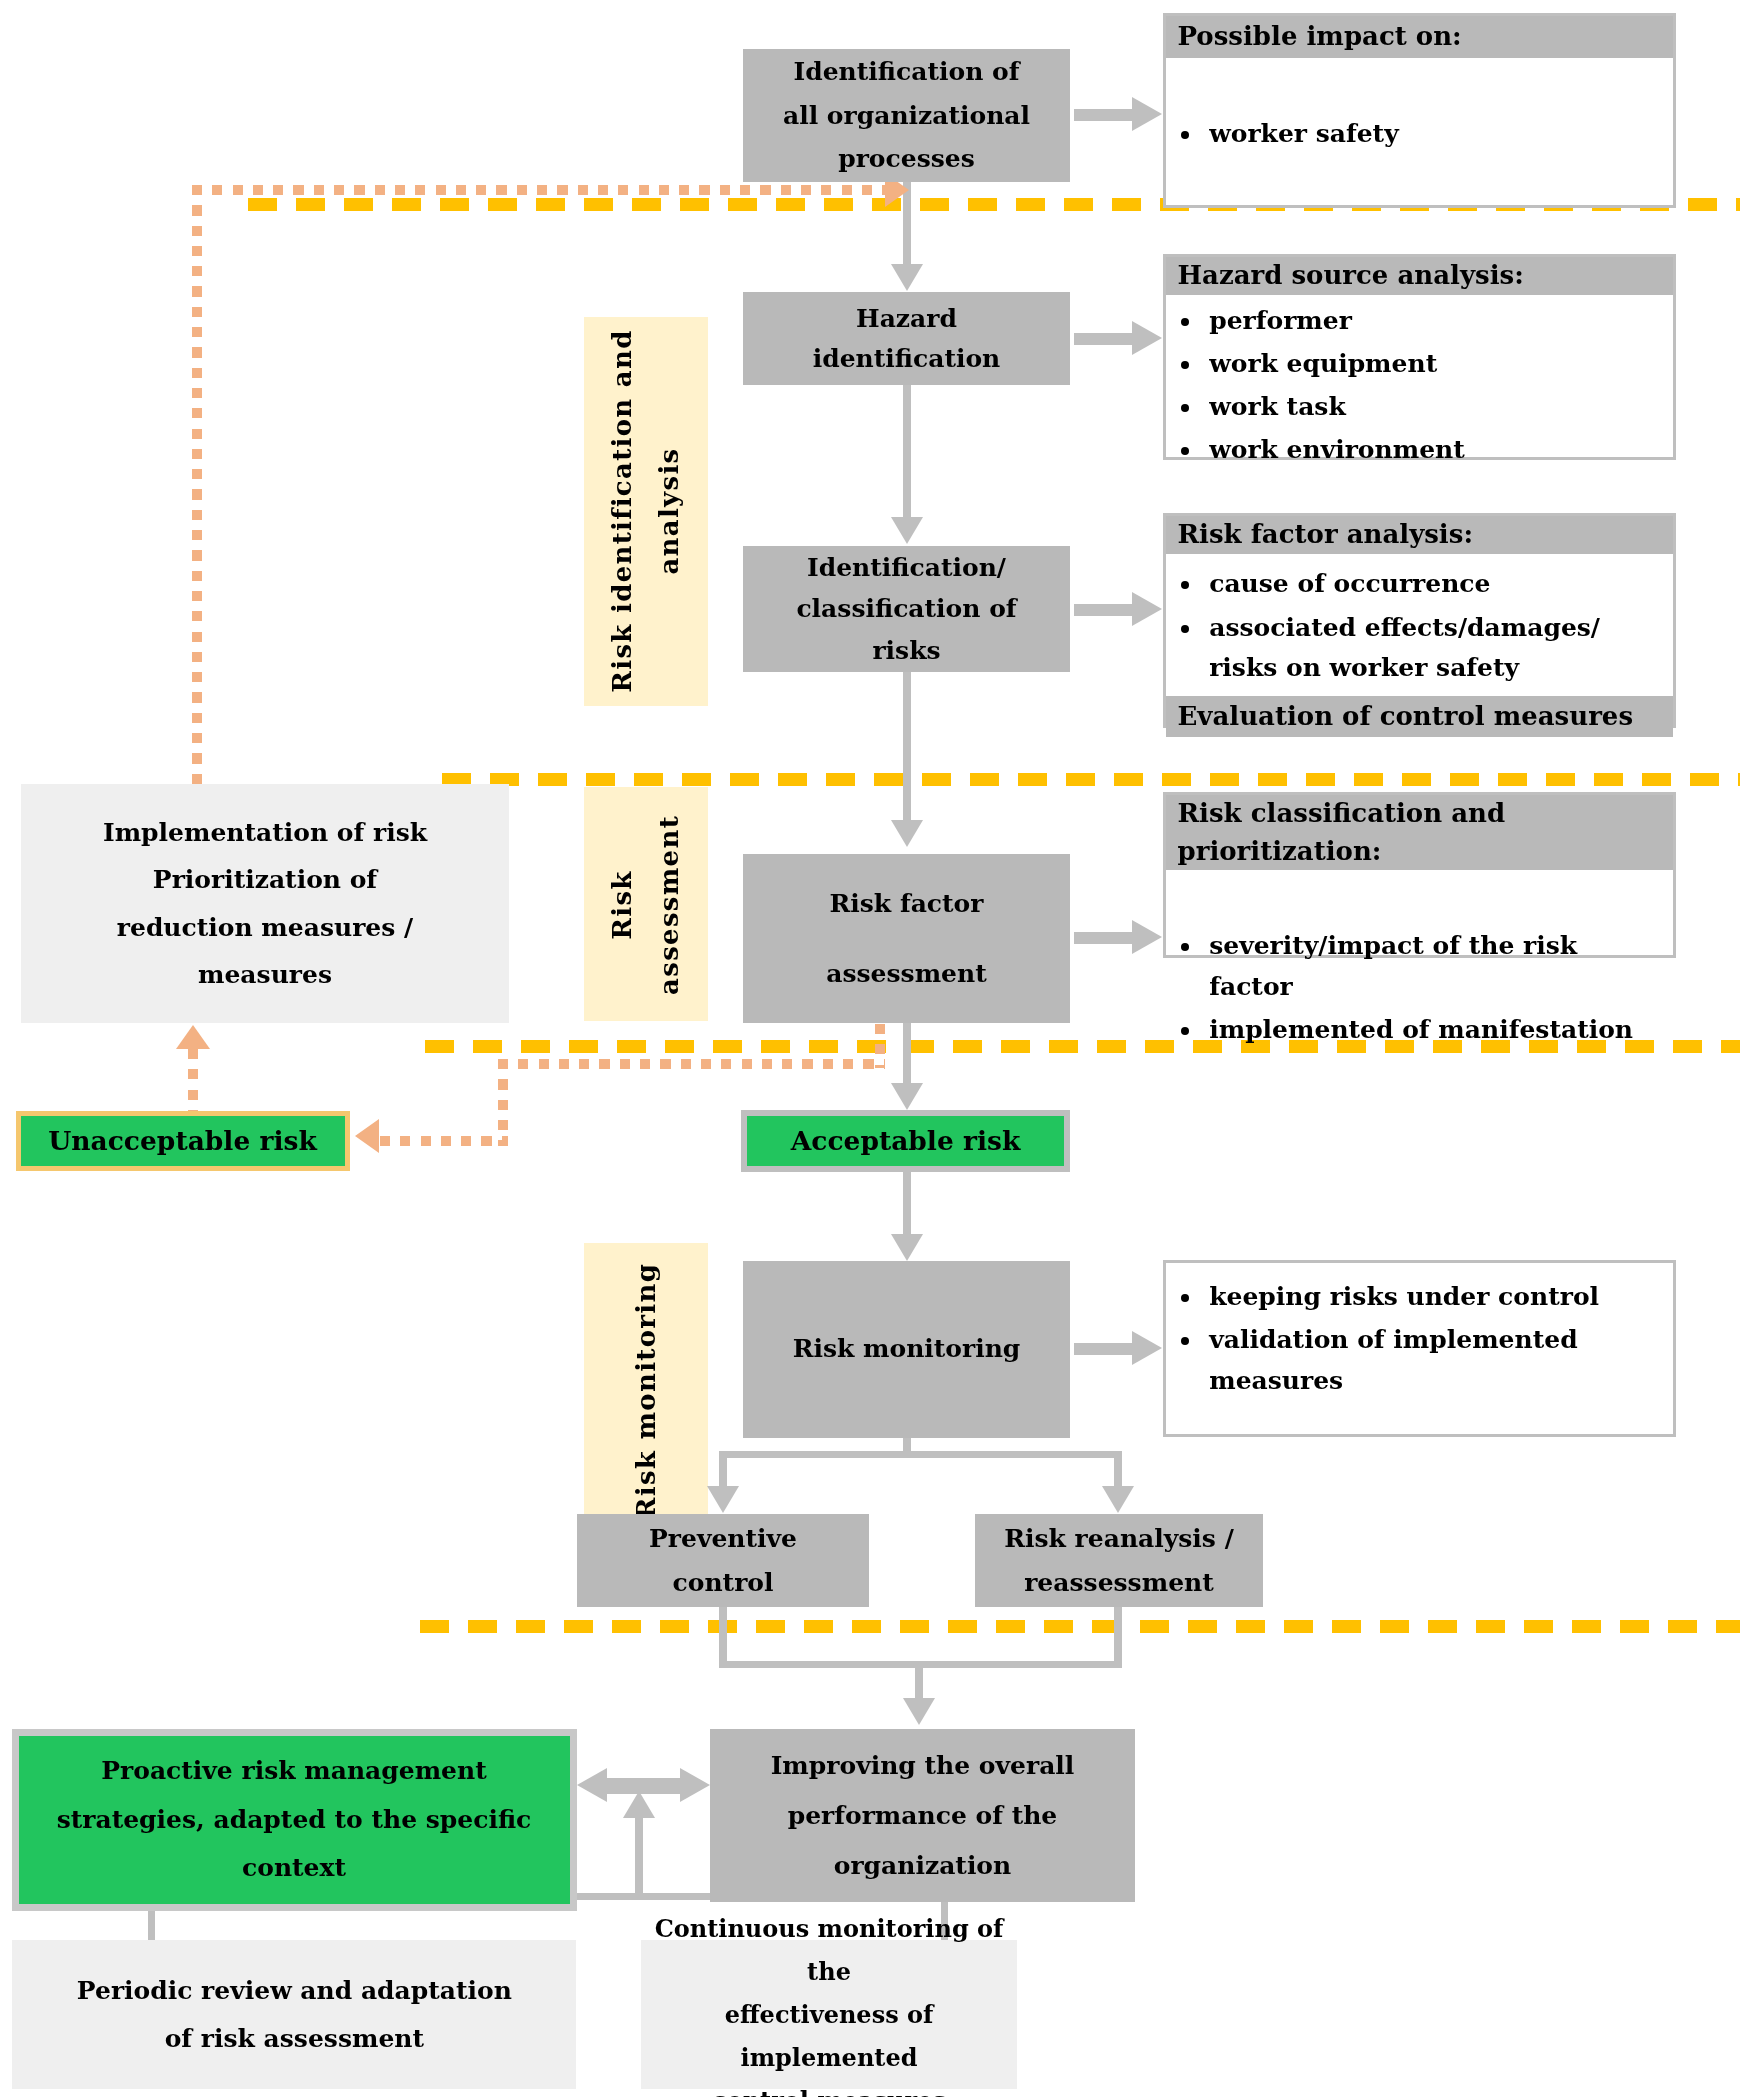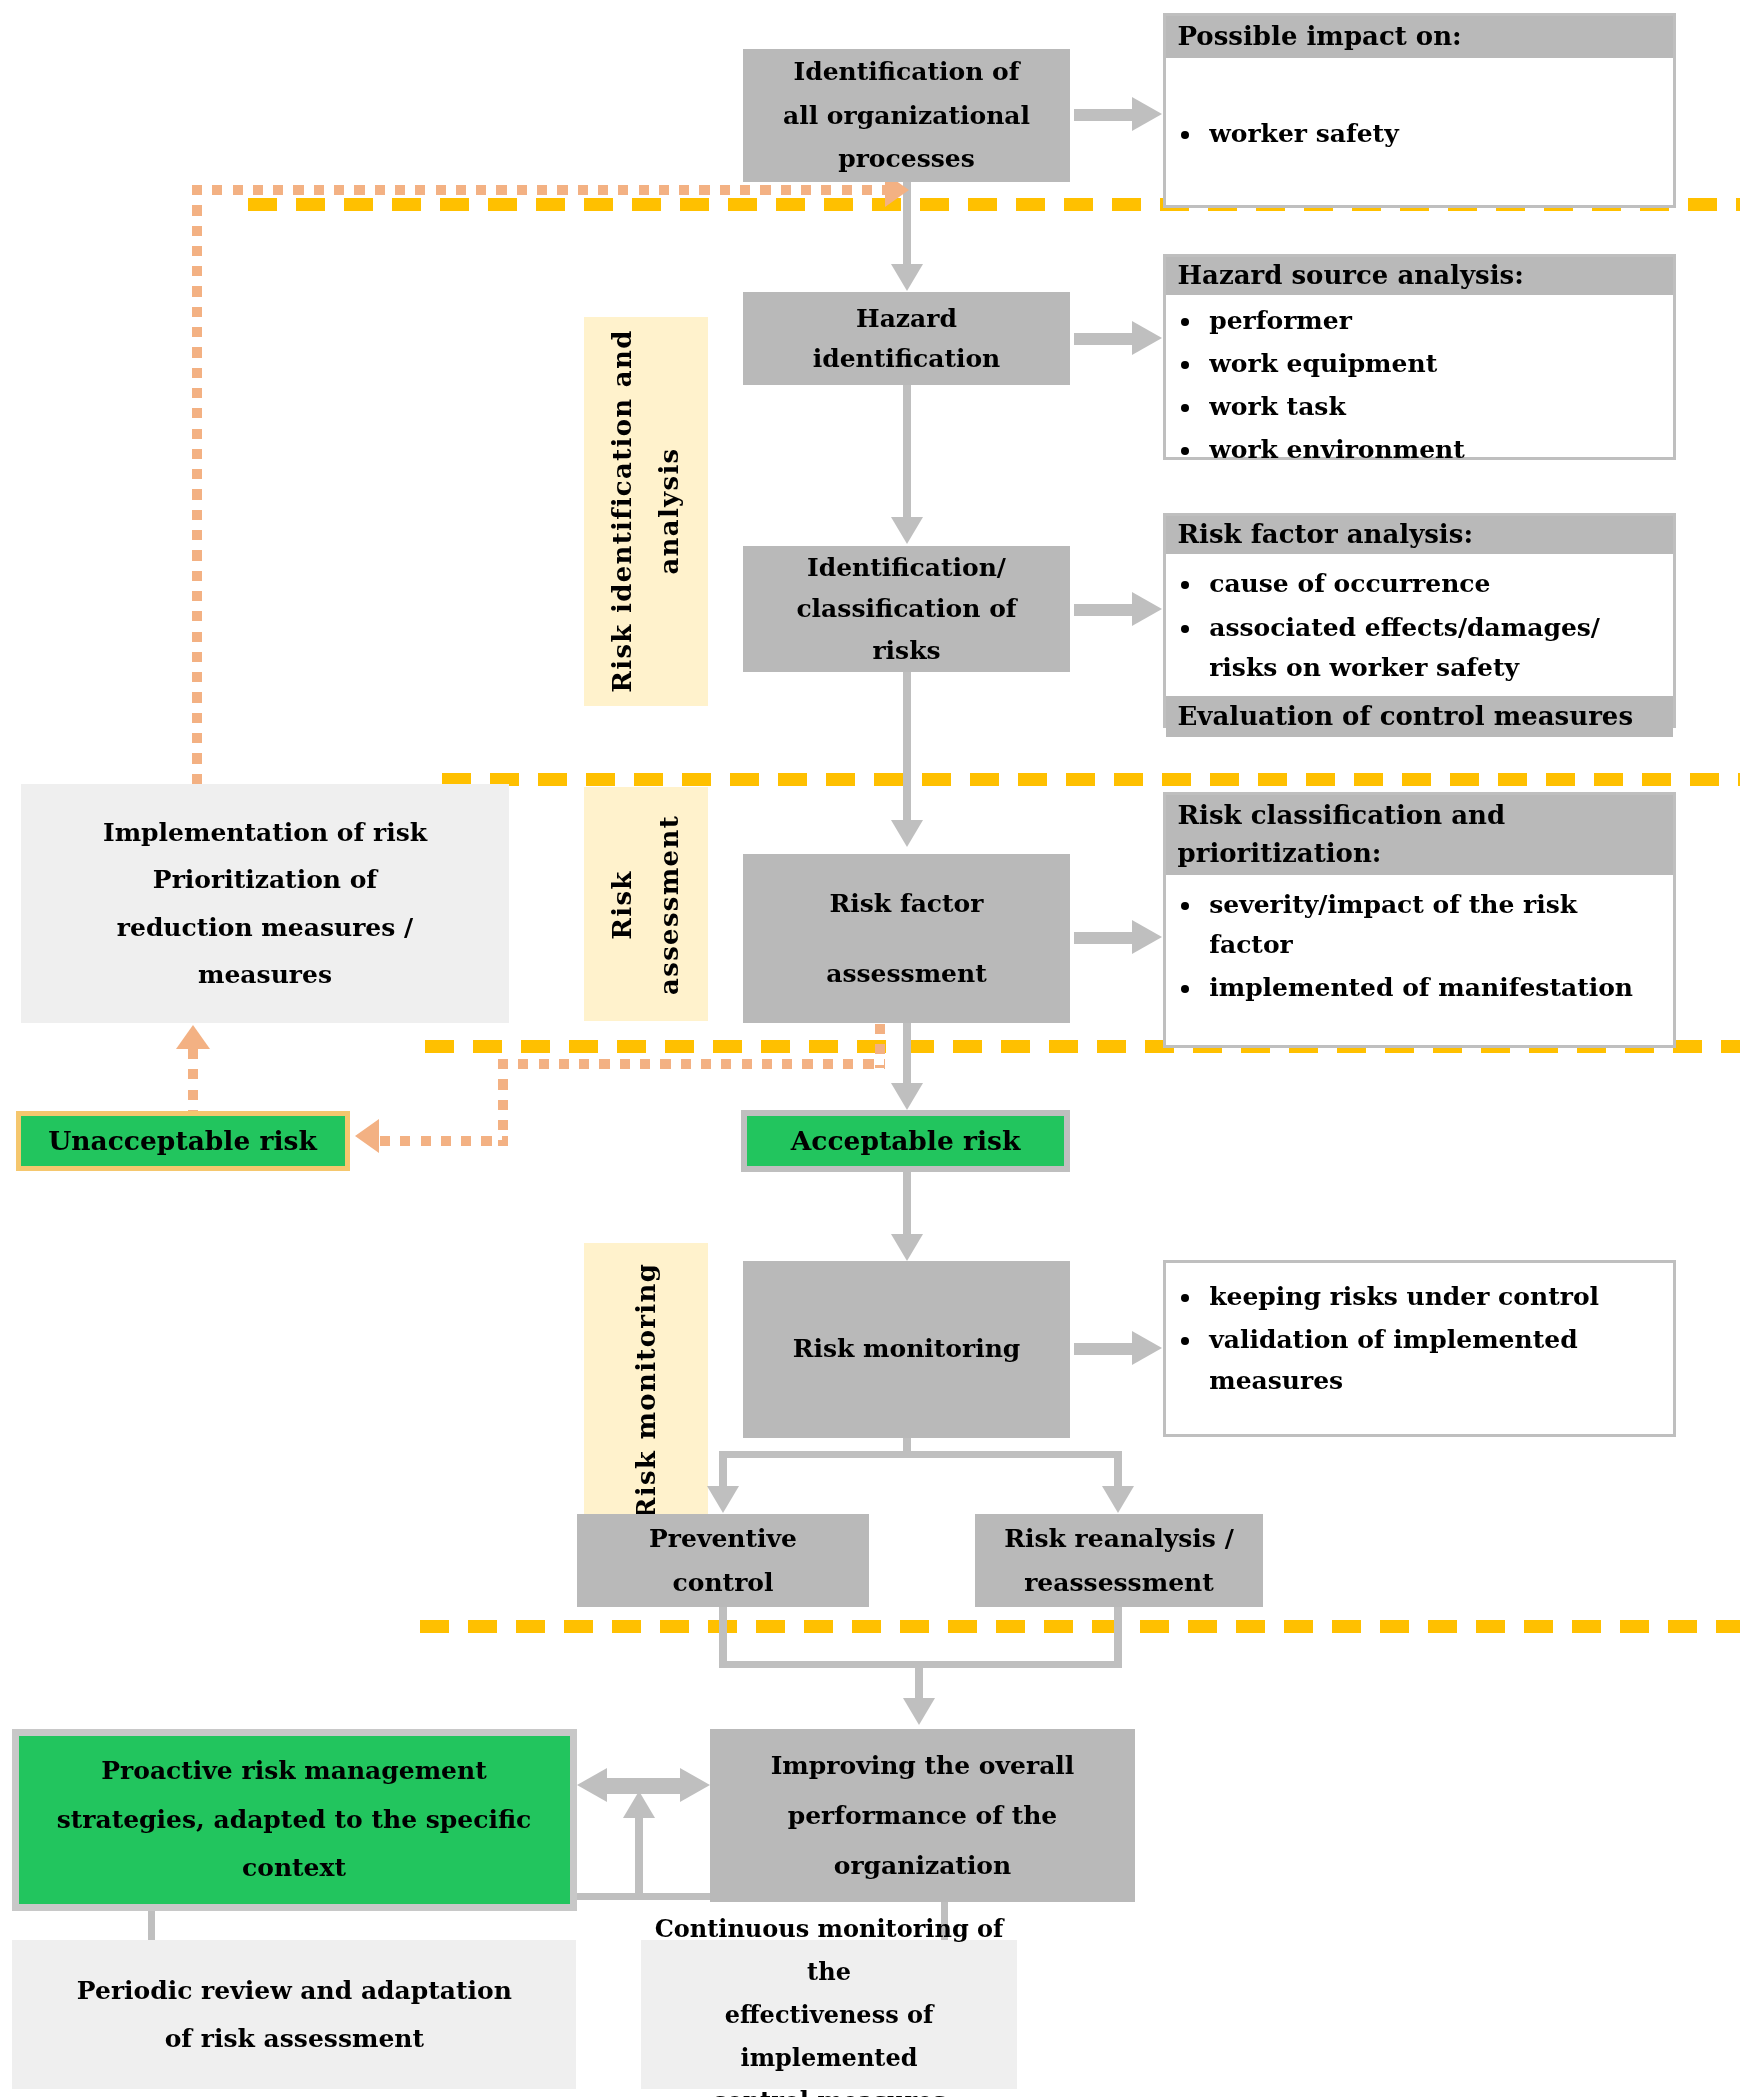--- a/index.html
+++ b/index.html
@@ -269,29 +269,29 @@
             <span>associated effects/damages/</span>
             <span>risks on worker safety</span>
           </li>
       </ul>
       <div class="rfoot" style="height:41px;">
           <span>Evaluation of control measures</span>
         </div>
     </div>
   </div>
 
-  <div class="abs rbox" style="left:1163px;top:792px;width:513px;height:256px;">
+  <div class="abs rbox" style="left:1163px;top:792px;width:513px;height:166px;">
     <div class="rhead" style="height:80px;">
       <div>
           <span>Risk classification and</span>
           <span>prioritization:</span>
         </div>
     </div>
     <div class="rbody">
-      <ul style="padding-top:7px;">
+      <ul style="padding-top:13px;margin-top:40px;">
         <li>
             <span>severity/impact of the risk</span>
             <span>factor</span>
           </li>
         <li>
             <span>implemented of manifestation</span>
           </li>
       </ul>
     </div>
   </div>

